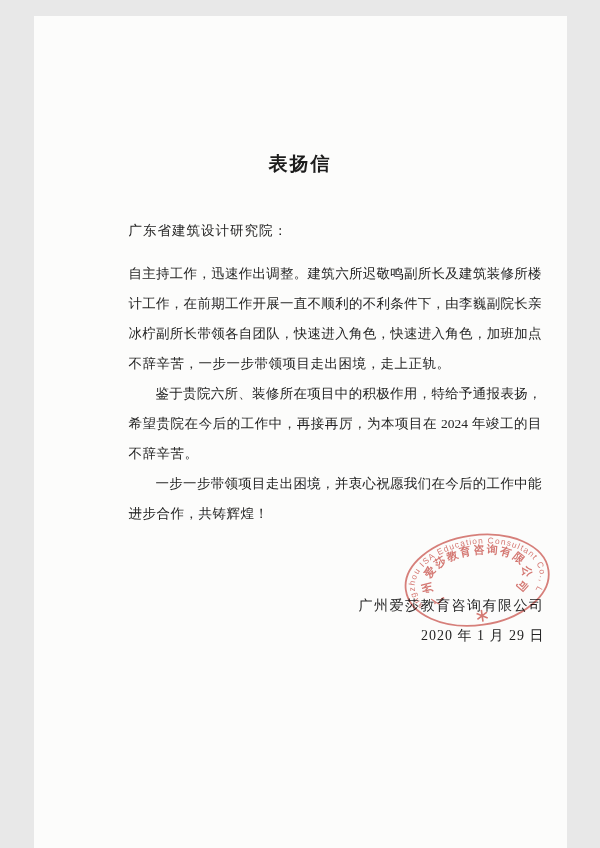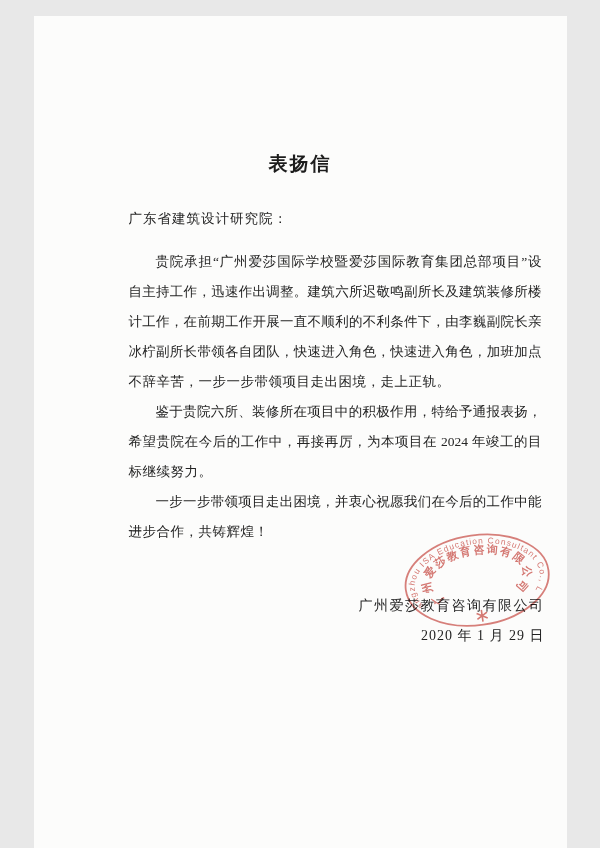--- a/index.html
+++ b/index.html
@@ -24,21 +24,21 @@
     text-align: center;
     font-family: "Liberation Sans", "DejaVu Sans", sans-serif;
     font-weight: bold;
     font-size: 19px;
     letter-spacing: 2px;
     color: #1c1c1c;
   }
 
   .content {
     position: absolute;
-    top: 188px;
+    top: 200px;
     left: 95px;
     width: 413px;
     font-size: 13.5px;
     color: #242424;
   }
 
   .ln {
     line-height: 30px;
     height: 30px;
     white-space: nowrap;
@@ -98,29 +98,28 @@
 </head>
 <body>
 
 <div class="scan">
 
   <div class="letter-title">表扬信</div>
 
   <div class="content">
     <div class="salutation">广东省建筑设计研究院：</div>
 
-    <div class="ln ind fill">贵院承担“广州爱莎国际学校暨爱莎国际教育集团总部项目”设</div>
     <div class="ln fill">自主持工作，迅速作出调整。建筑六所迟敬鸣副所长及建筑装修所楼</div>
     <div class="ln fill">计工作，在前期工作开展一直不顺利的不利条件下，由李巍副院长亲</div>
     <div class="ln fill">冰柠副所长带领各自团队，快速进入角色，快速进入角色，加班加点</div>
     <div class="ln">不辞辛苦，一步一步带领项目走出困境，走上正轨。</div>
 
     <div class="ln ind fill">鉴于贵院六所、装修所在项目中的积极作用，特给予通报表扬，</div>
     <div class="ln fill">希望贵院在今后的工作中，再接再厉，为本项目在 2024 年竣工的目</div>
-    <div class="ln">标继续努力。</div>
+    <div class="ln">不辞辛苦。</div>
 
     <div class="ln ind fill">一步一步带领项目走出困境，并衷心祝愿我们在今后的工作中能进</div>
     <div class="ln">一步合作，共铸辉煌！</div>
   </div>
 
   <div class="sig-block">
     <div class="sig-line">广州爱莎教育咨询有限公司</div>
     <div class="date-line">2020 年 1 月 29 日</div>
   </div>
 

